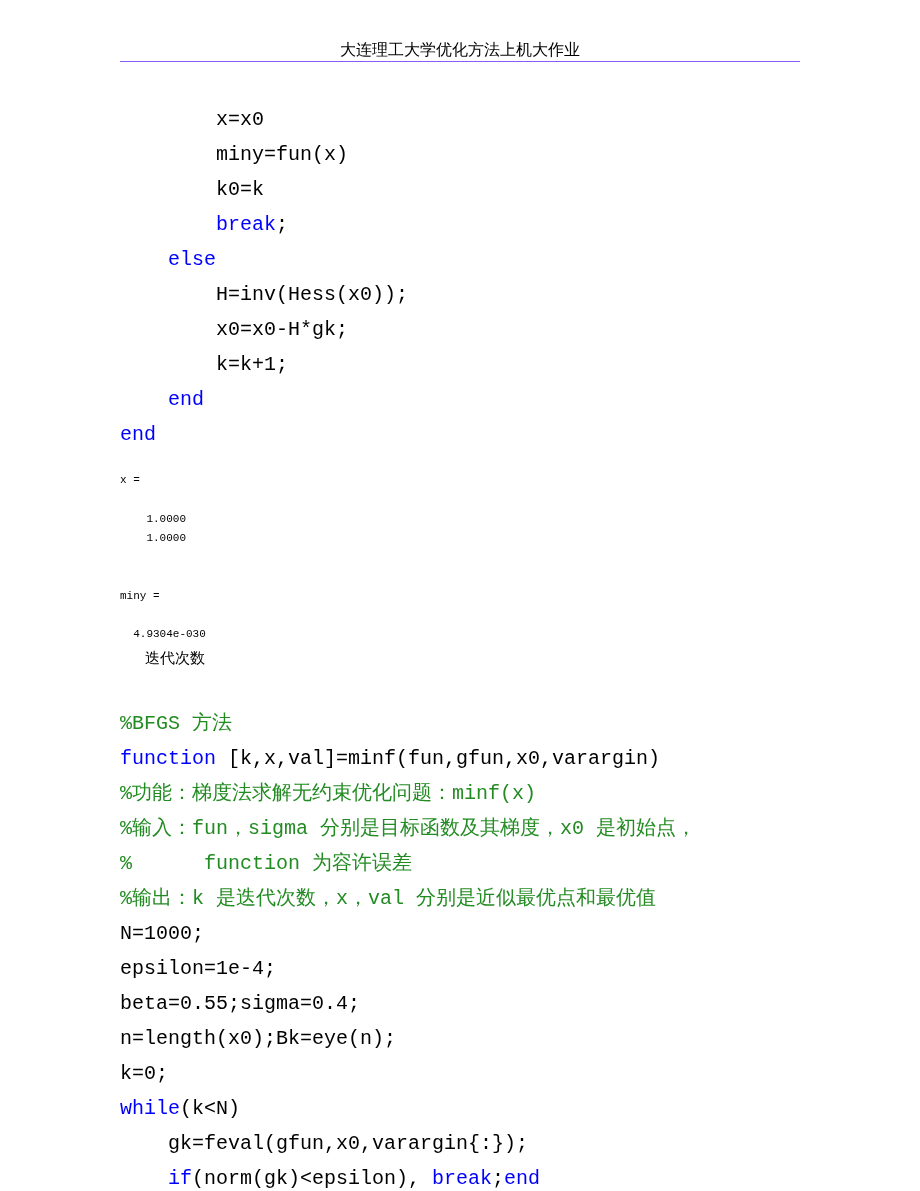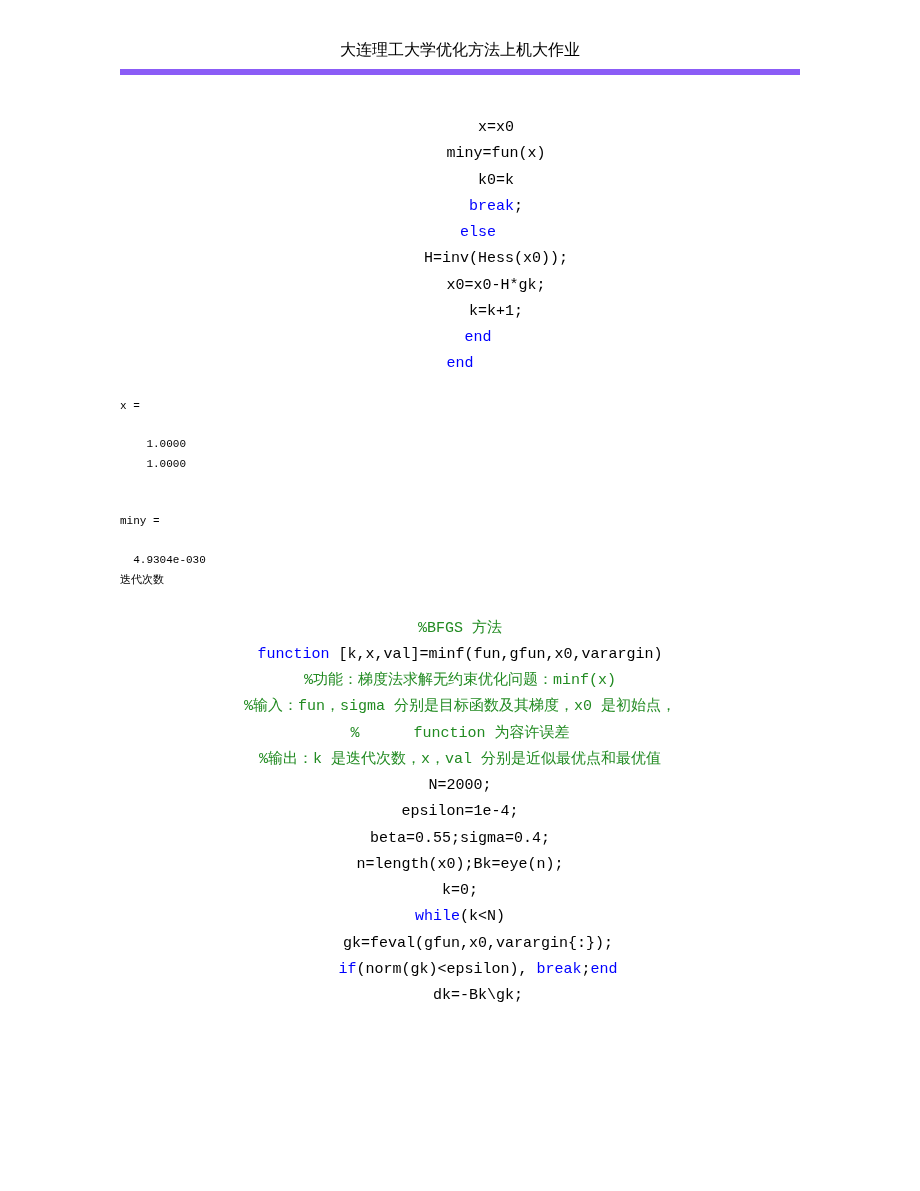--- a/index.html
+++ b/index.html
@@ -13,47 +13,46 @@
     width: 920px;
     min-height: 1191px;
     padding: 40px 120px 60px 120px;
     box-sizing: border-box;
     position: relative;
   }
   .header {
     text-align: center;
     font-size: 16px;
     color: #000;
-    padding-bottom: 8px;
-    border-bottom: 6px solid #8b5cf6;
+    border-bottom: 1px solid #8b5cf6;
     margin-bottom: 40px;
     font-family: "SimSun", "宋体", serif;
   }
   .code-block {
     font-family: "Courier New", "NSimSun", monospace;
-    font-size: 15px;
+    font-size: 20px;
     line-height: 1.75;
     white-space: pre;
     color: #000;
-    text-align: center;
   }
   .kw { color: #0000ff; }      
   .com { color: #228B22; margin-top: 20px; }
   .output {
     font-family: "Courier New", monospace;
     font-size: 11px;
     line-height: 1.75;
     white-space: pre;
     color: #000;
   }
   .cn-text {
     font-family: "SimSun", "宋体", serif;
-    font-size: 11px;
+    font-size: 15px;
     line-height: 1.75;
     color: #000;
+    margin-left: 25px;
   }
 </style>
 </head>
 <body>
 
 <div class="page">
 
   <div class="header">
     <span>大连理工大学优化方法上机大作业</span>
   </div>
@@ -85,21 +84,21 @@
   <div class="cn-text">迭代次数</div>
 
 
   <div class="code-block">
 <span class="com">%BFGS 方法</span>
 <span class="kw">function</span><span> [k,x,val]=minf(fun,gfun,x0,varargin)</span>
 <span class="com">%功能：梯度法求解无约束优化问题：minf(x)</span>
 <span class="com">%输入：fun，sigma 分别是目标函数及其梯度，x0 是初始点，</span>
 <span class="com">%      function 为容许误差</span>
 <span class="com">%输出：k 是迭代次数，x，val 分别是近似最优点和最优值</span>
-<span>N=2000;</span>
+<span>N=1000;</span>
 <span>epsilon=1e-4;</span>
 <span>beta=0.55;sigma=0.4;</span>
 <span>n=length(x0);Bk=eye(n);</span>
 <span>k=0;</span>
 <span class="kw">while</span><span>(k&lt;N)</span>
 <span>    gk=feval(gfun,x0,varargin{:});</span>
 <span>    </span><span class="kw">if</span><span>(norm(gk)&lt;epsilon), </span><span class="kw">break</span><span>;</span><span class="kw">end</span>
 <span>    dk=-Bk\gk;</span></div>
 
 </div>

